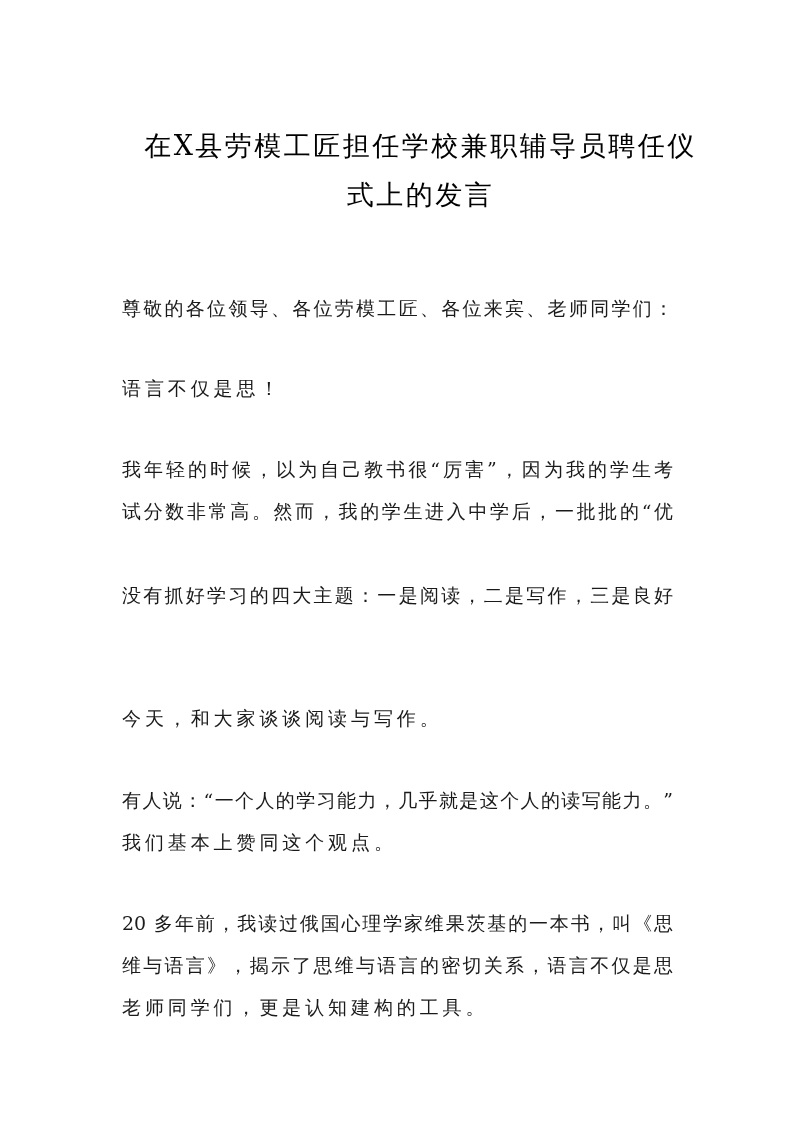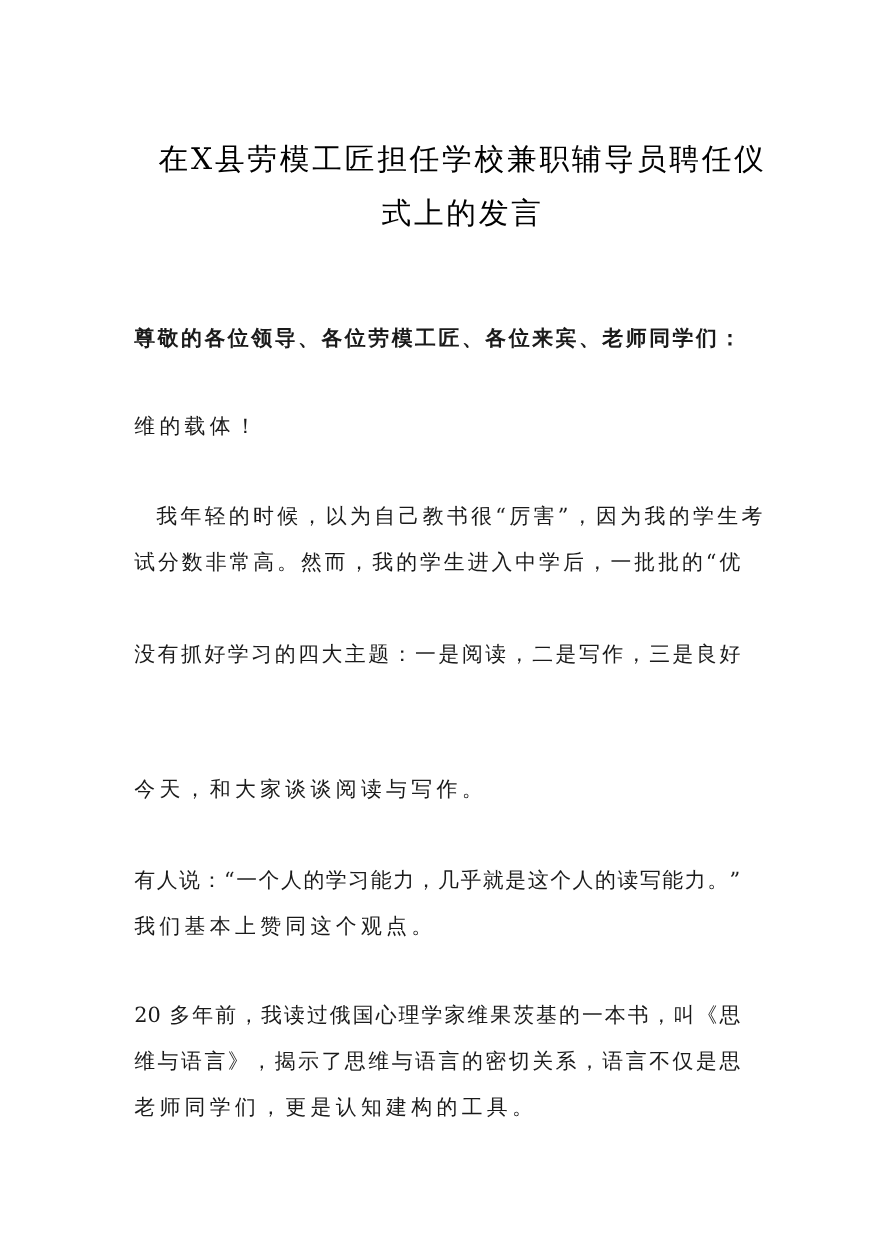--- a/index.html
+++ b/index.html
@@ -13,25 +13,25 @@
   .line.just { text-align: justify; text-align-last: justify; width: 551px; letter-spacing: 0; }
 </style>
 </head>
 <body>
 
 <div class="page">
 
   <div class="title-line" style="top:129px;">在X县劳模工匠担任学校兼职辅导员聘任仪</div>
   <div class="title-line" style="top:178px;">式上的发言</div>
 
-  <div class="line just" style="top:295px;font-weight:bold;">尊敬的各位领导、各位劳模工匠、各位来宾、老师同学们：</div>
+  <div class="line just" style="top:295px;">尊敬的各位领导、各位劳模工匠、各位来宾、老师同学们：</div>
 
-  <div class="line" style="top:375px;">维的载体！</div>
+  <div class="line" style="top:375px;">语言不仅是思！</div>
 
-  <div class="line just" style="top:456px;margin-left:20px;">我年轻的时候，以为自己教书很“厉害”，因为我的学生考</div>
+  <div class="line just" style="top:456px;">我年轻的时候，以为自己教书很“厉害”，因为我的学生考</div>
   <div class="line just" style="top:498px;">试分数非常高。然而，我的学生进入中学后，一批批的“优</div>
   <div class="line just" style="top:582px;">没有抓好学习的四大主题：一是阅读，二是写作，三是良好</div>
 
   <div class="line" style="top:705px;">今天，和大家谈谈阅读与写作。</div>
 
   <div class="line" style="top:829px;">我们基本上赞同这个观点。</div>
   <div class="line just" style="top:787px;">有人说：“一个人的学习能力，几乎就是这个人的读写能力。”</div>
 
   <div class="line just" style="top:910px;">20 多年前，我读过俄国心理学家维果茨基的一本书，叫《思</div>
   <div class="line just" style="top:952px;">维与语言》，揭示了思维与语言的密切关系，语言不仅是思</div>

